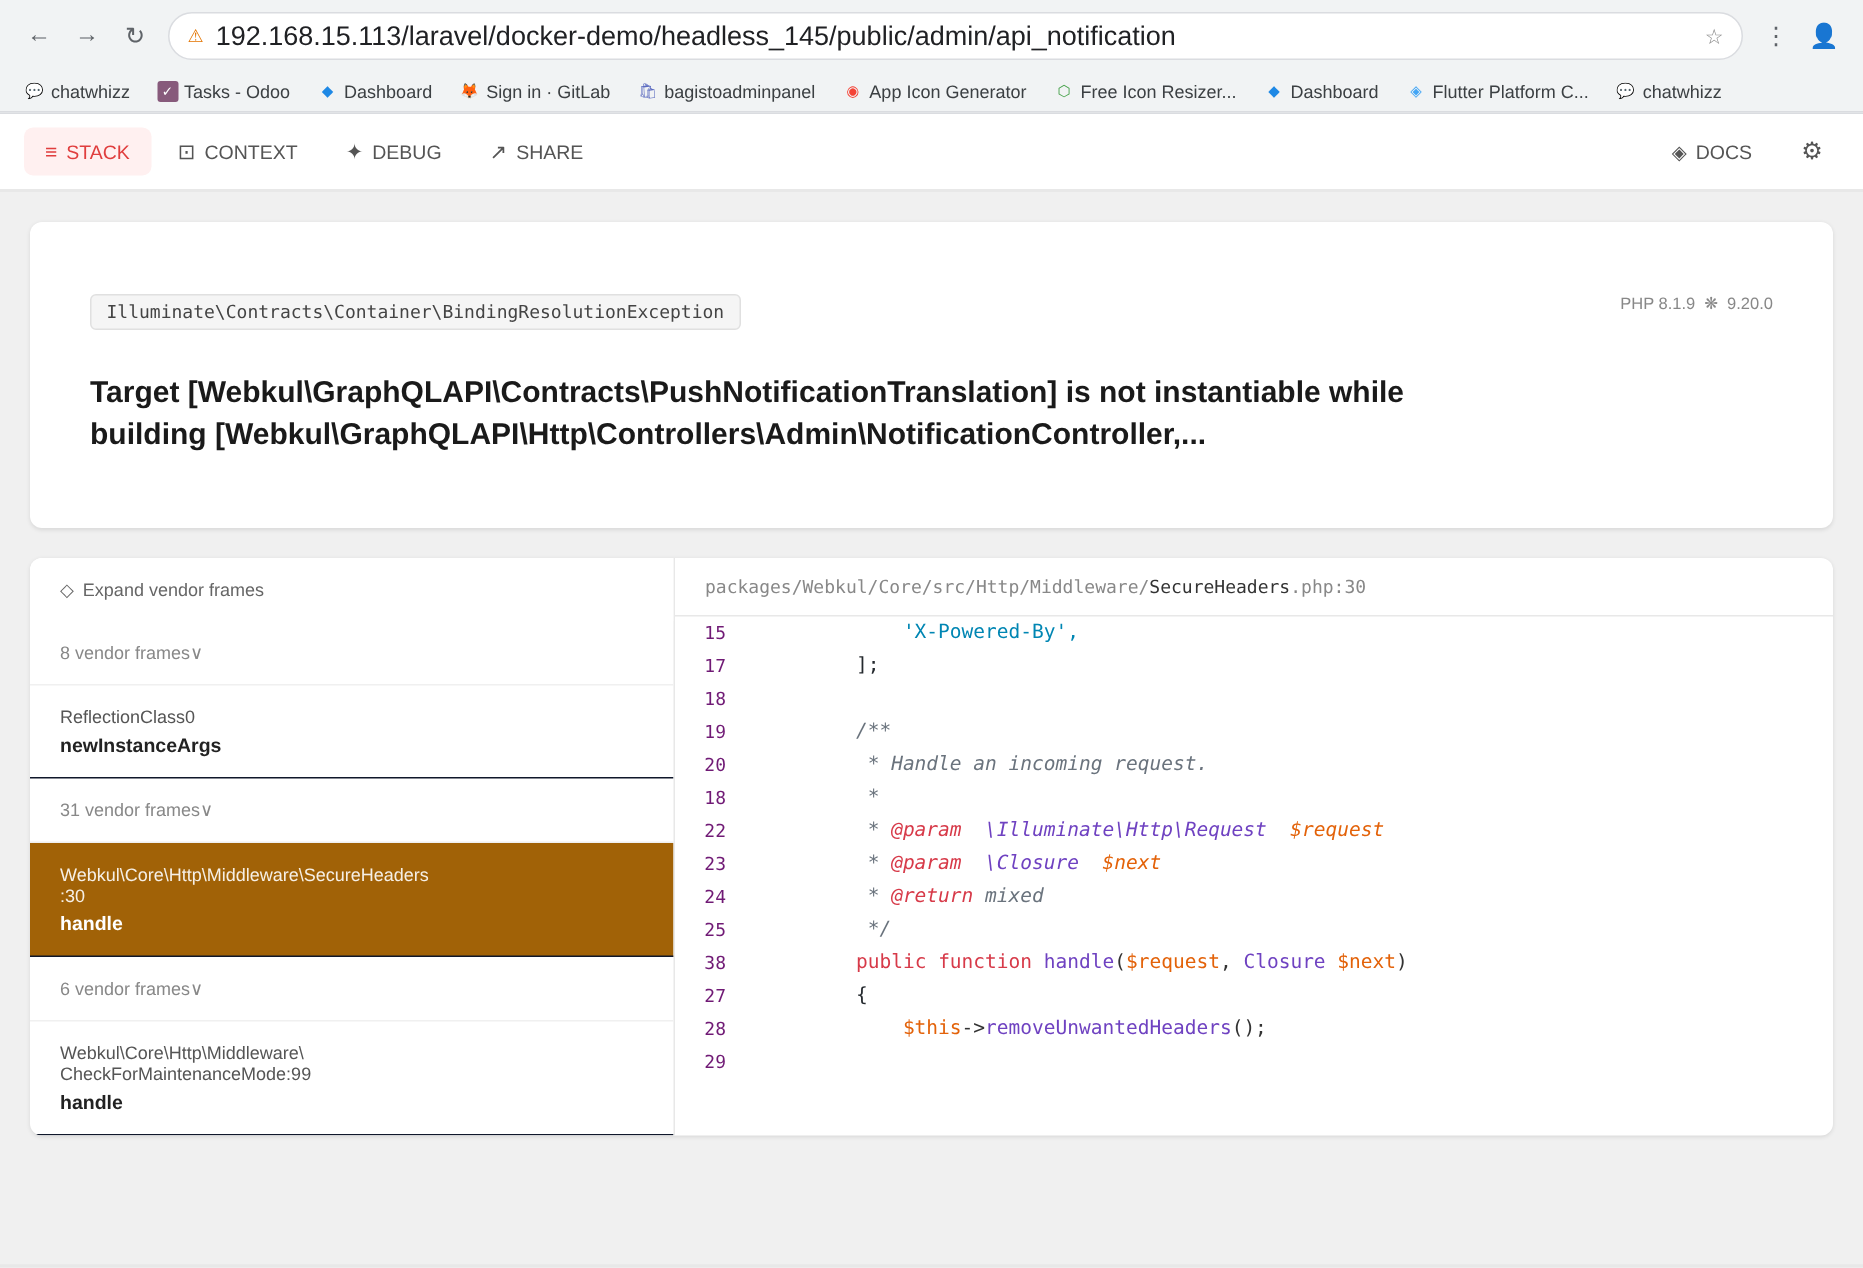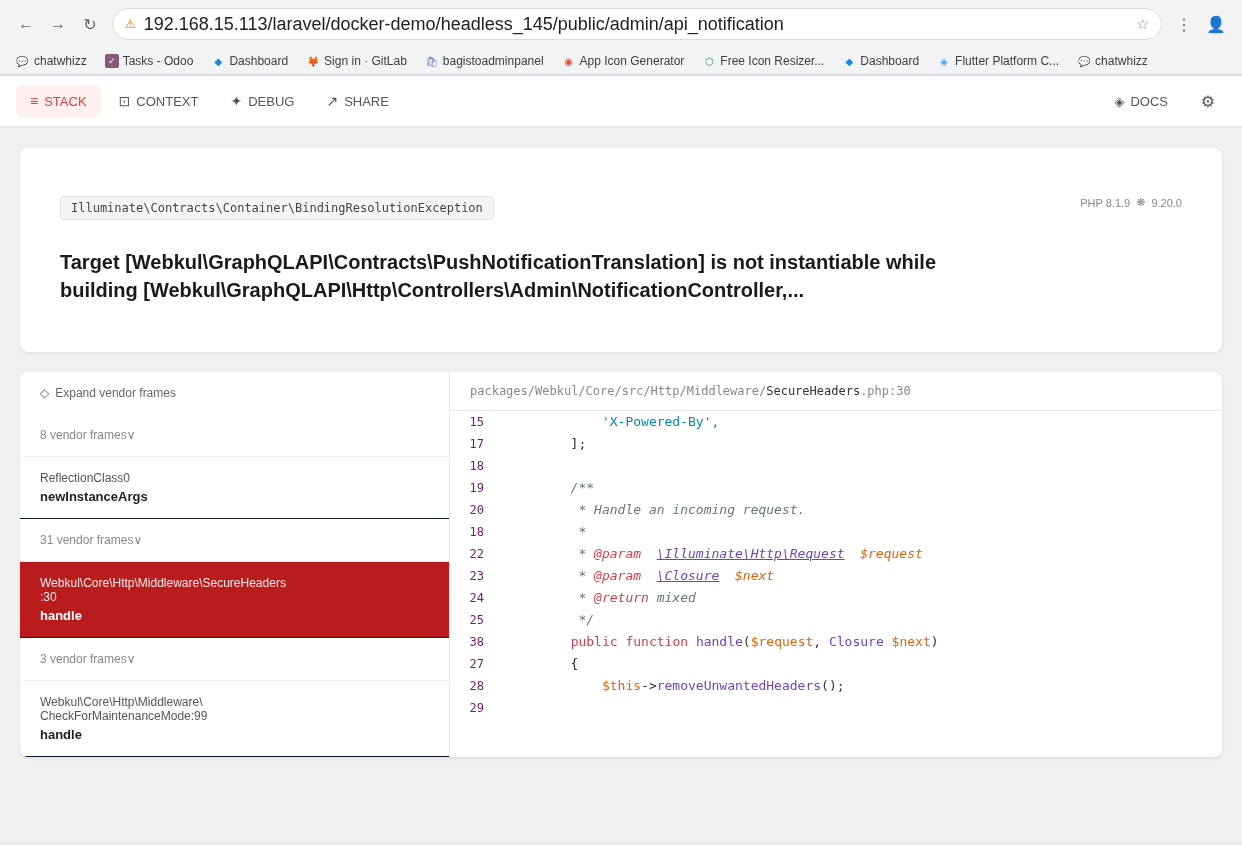--- a/index.html
+++ b/index.html
@@ -40,21 +40,21 @@
     .error-card { background: white; border-radius: 8px; padding: 48px 40px; margin-bottom: 20px; box-shadow: 0 1px 3px rgba(0,0,0,0.1); }
     .exception-badge { display: inline-block; background: #f5f5f5; border: 1px solid #e0e0e0; border-radius: 4px; padding: 4px 10px; font-size: 12px; color: #444; font-family: monospace; margin-bottom: 16px; }
     .php-version { float: right; color: #888; font-size: 11px; display: flex; align-items: center; gap: 6px; }
     .error-message { font-size: 20px; font-weight: 600; color: #1a1a1a; line-height: 1.4; max-width: 900px; }
 
     
     .stack-panel { display: flex; background: white; border-radius: 8px; overflow: hidden; box-shadow: 0 1px 3px rgba(0,0,0,0.1); }
     .stack-sidebar { width: 430px; min-width: 430px; border-right: 1px solid #e8e8e8; overflow-y: auto; }
     .expand-vendor-btn { display: flex; align-items: center; gap: 6px; padding: 14px 20px; border-bottom: 1px solid #e8e8e8; cursor: pointer; font-size: 12px; color: #666; border: none; background: white; width: 100%; text-align: left; }
     .stack-frame { padding: 14px 20px; border-bottom: 1px solid #0f172a; cursor: pointer; }
-    .stack-frame.active { background: #b91c1c; color: white; }
+    .stack-frame.active { background: #a16207; color: white; }
     .stack-frame.active .frame-class { color: rgba(255,255,255,0.9); }
     .stack-frame.active .frame-method { color: white; font-weight: 700; }
     .vendor-frames-group { padding: 14px 20px; border-bottom: 1px solid #f0f0f0; display: flex; align-items: center; justify-content: flex-start; color: #888; font-size: 12px; cursor: pointer; }
     .frame-class { font-size: 12px; color: #555; margin-bottom: 4px; }
     .frame-method { font-size: 13px; font-weight: 600; color: #222; }
 
     
     .code-panel { flex: 1; overflow: hidden; }
     .code-header { padding: 12px 20px; border-bottom: 1px solid #e8e8e8; font-size: 12px; color: #888; font-family: monospace; }
     .code-header strong { color: #333; font-weight: 400; }
@@ -63,21 +63,21 @@
     .code-table tr { line-height: 22px; }
     .line-number { width: 50px; text-align: right; padding: 0 16px 0 8px; color: #701a75; user-select: none; vertical-align: top; font-size: 12px; }
     .line-code { padding: 0 16px 0 8px; white-space: pre; color: #333; }
 
     
     .c-string { color: #0086b3; }
     .c-keyword { color: #d73a49; }
     .c-function { color: #6f42c1; }
     .c-variable { color: #e36209; }
     .c-comment { color: #6a737d; font-style: italic; }
-    .c-param-type { color: #6f42c1; text-decoration: underline; }
+    .c-param-type { color: #6f42c1; }
     .c-param-var { color: #e36209; }
     .c-plain { color: #24292e; }
     .c-closure { color: #6f42c1; }
   </style>
 </head>
 <body>
 
 <div class="browser-chrome">
 
   <div class="browser-titlebar">
@@ -206,21 +206,21 @@
         <span>31 vendor frames</span>
         <span>∨</span>
       </div>
 
       <div class="stack-frame active">
         <div class="frame-class">Webkul\Core\Http\Middleware\SecureHeaders<br>:30</div>
         <div class="frame-method">handle</div>
       </div>
 
       <div class="vendor-frames-group">
-        <span>3 vendor frames</span>
+        <span>6 vendor frames</span>
         <span>∨</span>
       </div>
 
       <div class="stack-frame">
         <div class="frame-class">Webkul\Core\Http\Middleware\<br>CheckForMaintenanceMode:99</div>
         <div class="frame-method">handle</div>
       </div>
     </div>
 
     <div class="code-panel">

